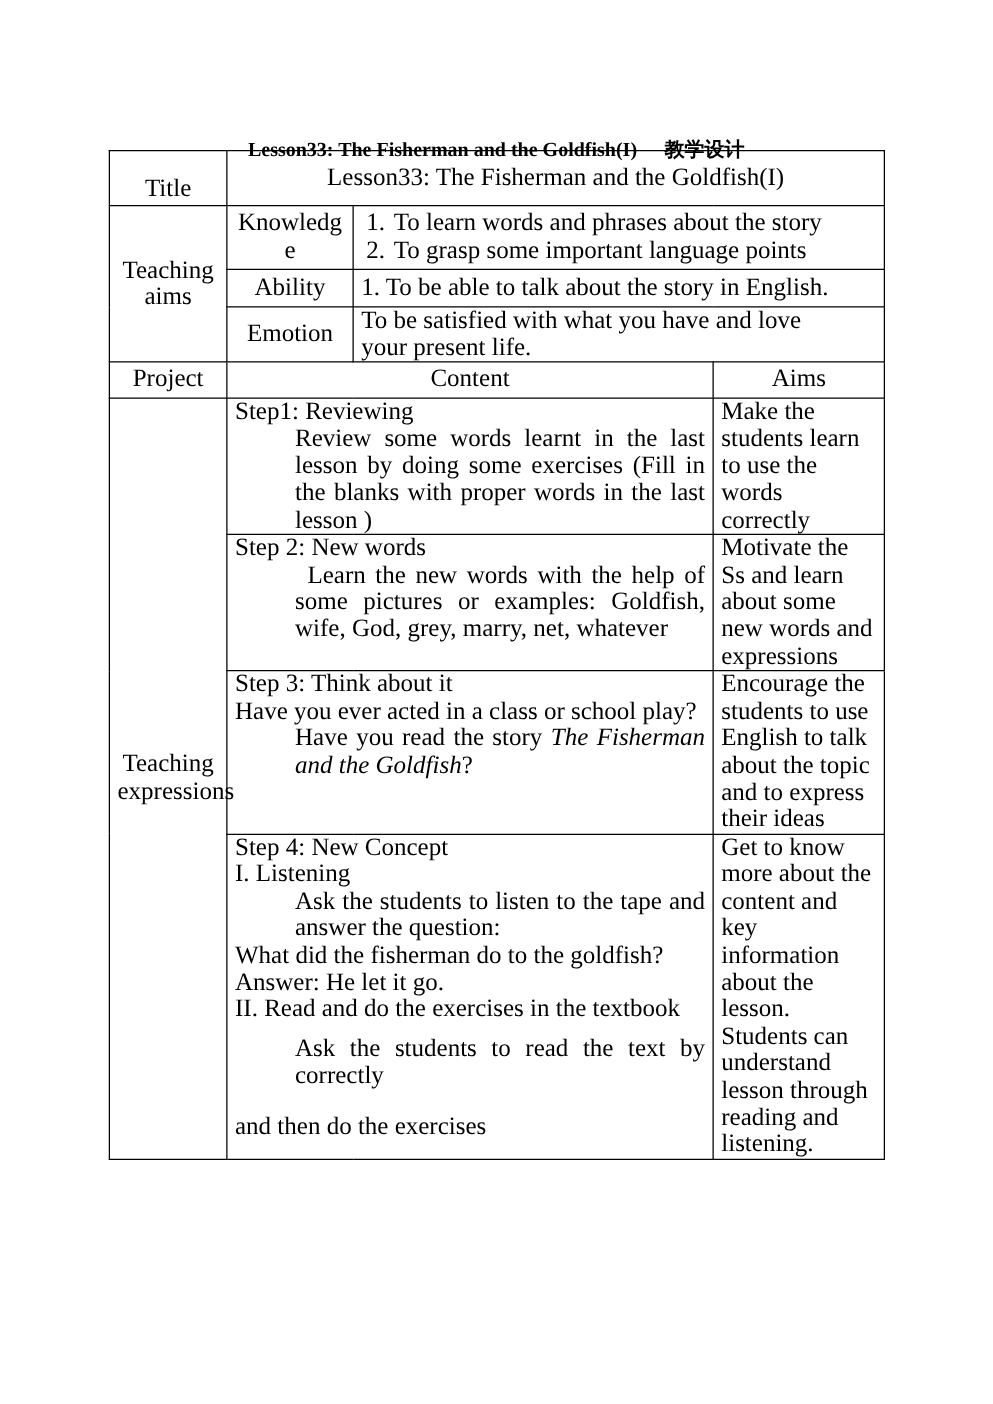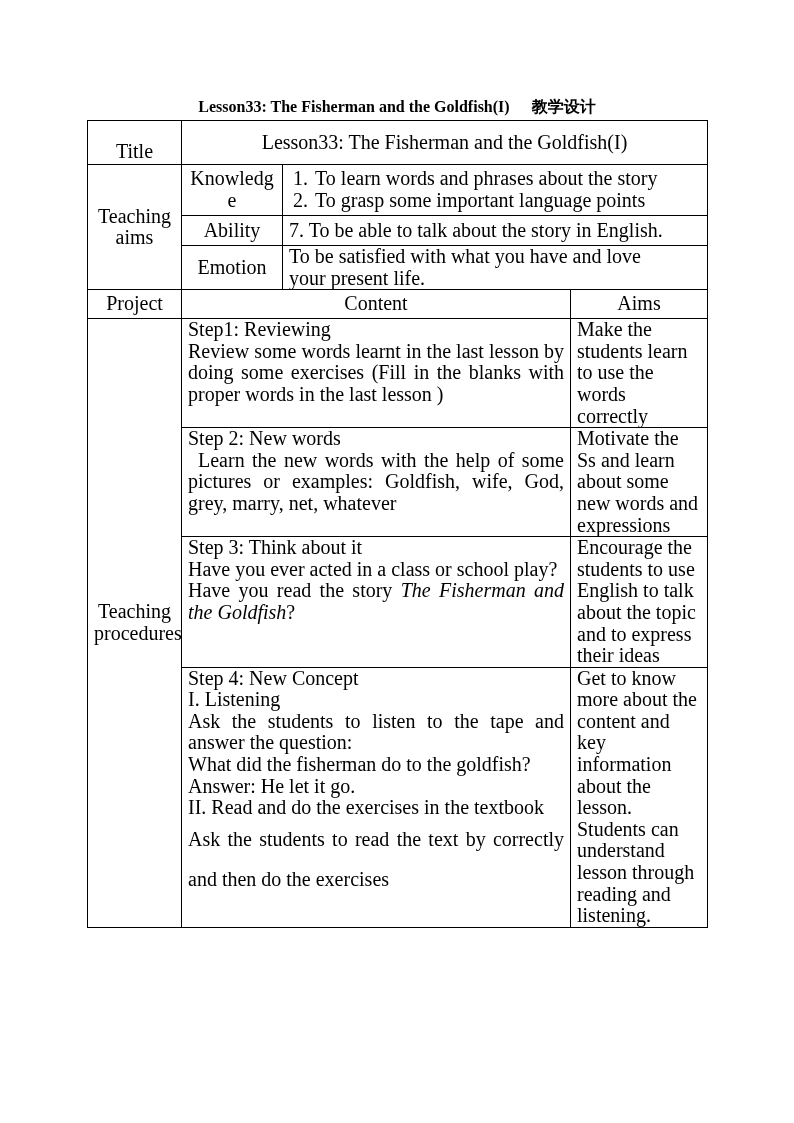--- a/index.html
+++ b/index.html
@@ -1,28 +1,28 @@
 <!DOCTYPE html>
 <html><head>
 <meta charset="utf-8">
 <style>
   html, body { margin: 0; padding: 0; background: #ffffff; }
   body { width: 794px; height: 1123px; position: relative; font-family: "Liberation Serif", "DejaVu Serif", serif; color: #000; }
   .doc-title {
-    position: absolute; left: 0; top: 97px; width: 794px; text-align: center;
+    position: absolute; left: 0; top: 110px; width: 794px; text-align: center;
     font-weight: bold; font-size: 16px; letter-spacing: 0;
   }
   .doc-title .cn { margin-left: 22px; font-family: "DejaVu Sans", sans-serif; font-weight: bold; font-size: 16px; }
   table.plan {
     position: absolute; left: 87px; top: 120px; width: 620px;
     border-collapse: collapse; table-layout: fixed; font-size: 20px; line-height: 21.6px;
   }
   table.plan td { border: 1px solid #000; padding: 0 6px; vertical-align: top; }
   .c { text-align: center; vertical-align: middle !important; }
-  .j { text-align: justify; }
+  .j { text-align: justify; margin-left: 48px; }
   .bottom { vertical-align: bottom !important; padding-bottom: 0; }
   ol.aims-list { margin: 0; padding-left: 24px; }
   ol.aims-list li { padding-left: 2px; }
   .line { display: block; }
   i.story { font-style: italic; }
   .gap { height: 10px; }
   .gap2 { height: 19px; }
 </style>
 </head>
 <body>
@@ -51,36 +51,36 @@
     <td colspan="2" style="vertical-align:middle">
       <ol class="aims-list">
         <li>To learn words and phrases about the story</li>
         <li>To grasp some important language points</li>
       </ol>
     </td>
   </tr>
 
   <tr style="height:30px">
     <td class="c">Ability</td>
-    <td colspan="2" style="vertical-align:middle">7. To be able to talk about the story in English.</td>
+    <td colspan="2" style="vertical-align:middle">1. To be able to talk about the story in English.</td>
   </tr>
 
   <tr style="height:44px">
     <td class="c">Emotion</td>
     <td colspan="2" style="vertical-align:middle;padding-right:28px">To be satisfied with what you have and love your present life.</td>
   </tr>
 
   <tr style="height:29px">
     <td class="c">Project</td>
     <td class="c" colspan="2">Content</td>
     <td class="c">Aims</td>
   </tr>
 
   <tr style="height:87px">
-    <td class="c" rowspan="4">Teaching procedures</td>
+    <td class="c" rowspan="4">Teaching expressions</td>
     <td colspan="2" class="j">
       <span class="line">Step1: Reviewing</span>
       <span class="line j" style="text-align-last:left">Review some words learnt in the last lesson by doing some exercises (Fill in the blanks with proper words in the last lesson )</span>
     </td>
     <td>Make the students learn to use the words correctly</td>
   </tr>
 
   <tr style="height:108px">
     <td colspan="2" class="j">
       <span class="line">Step 2: New words</span>

